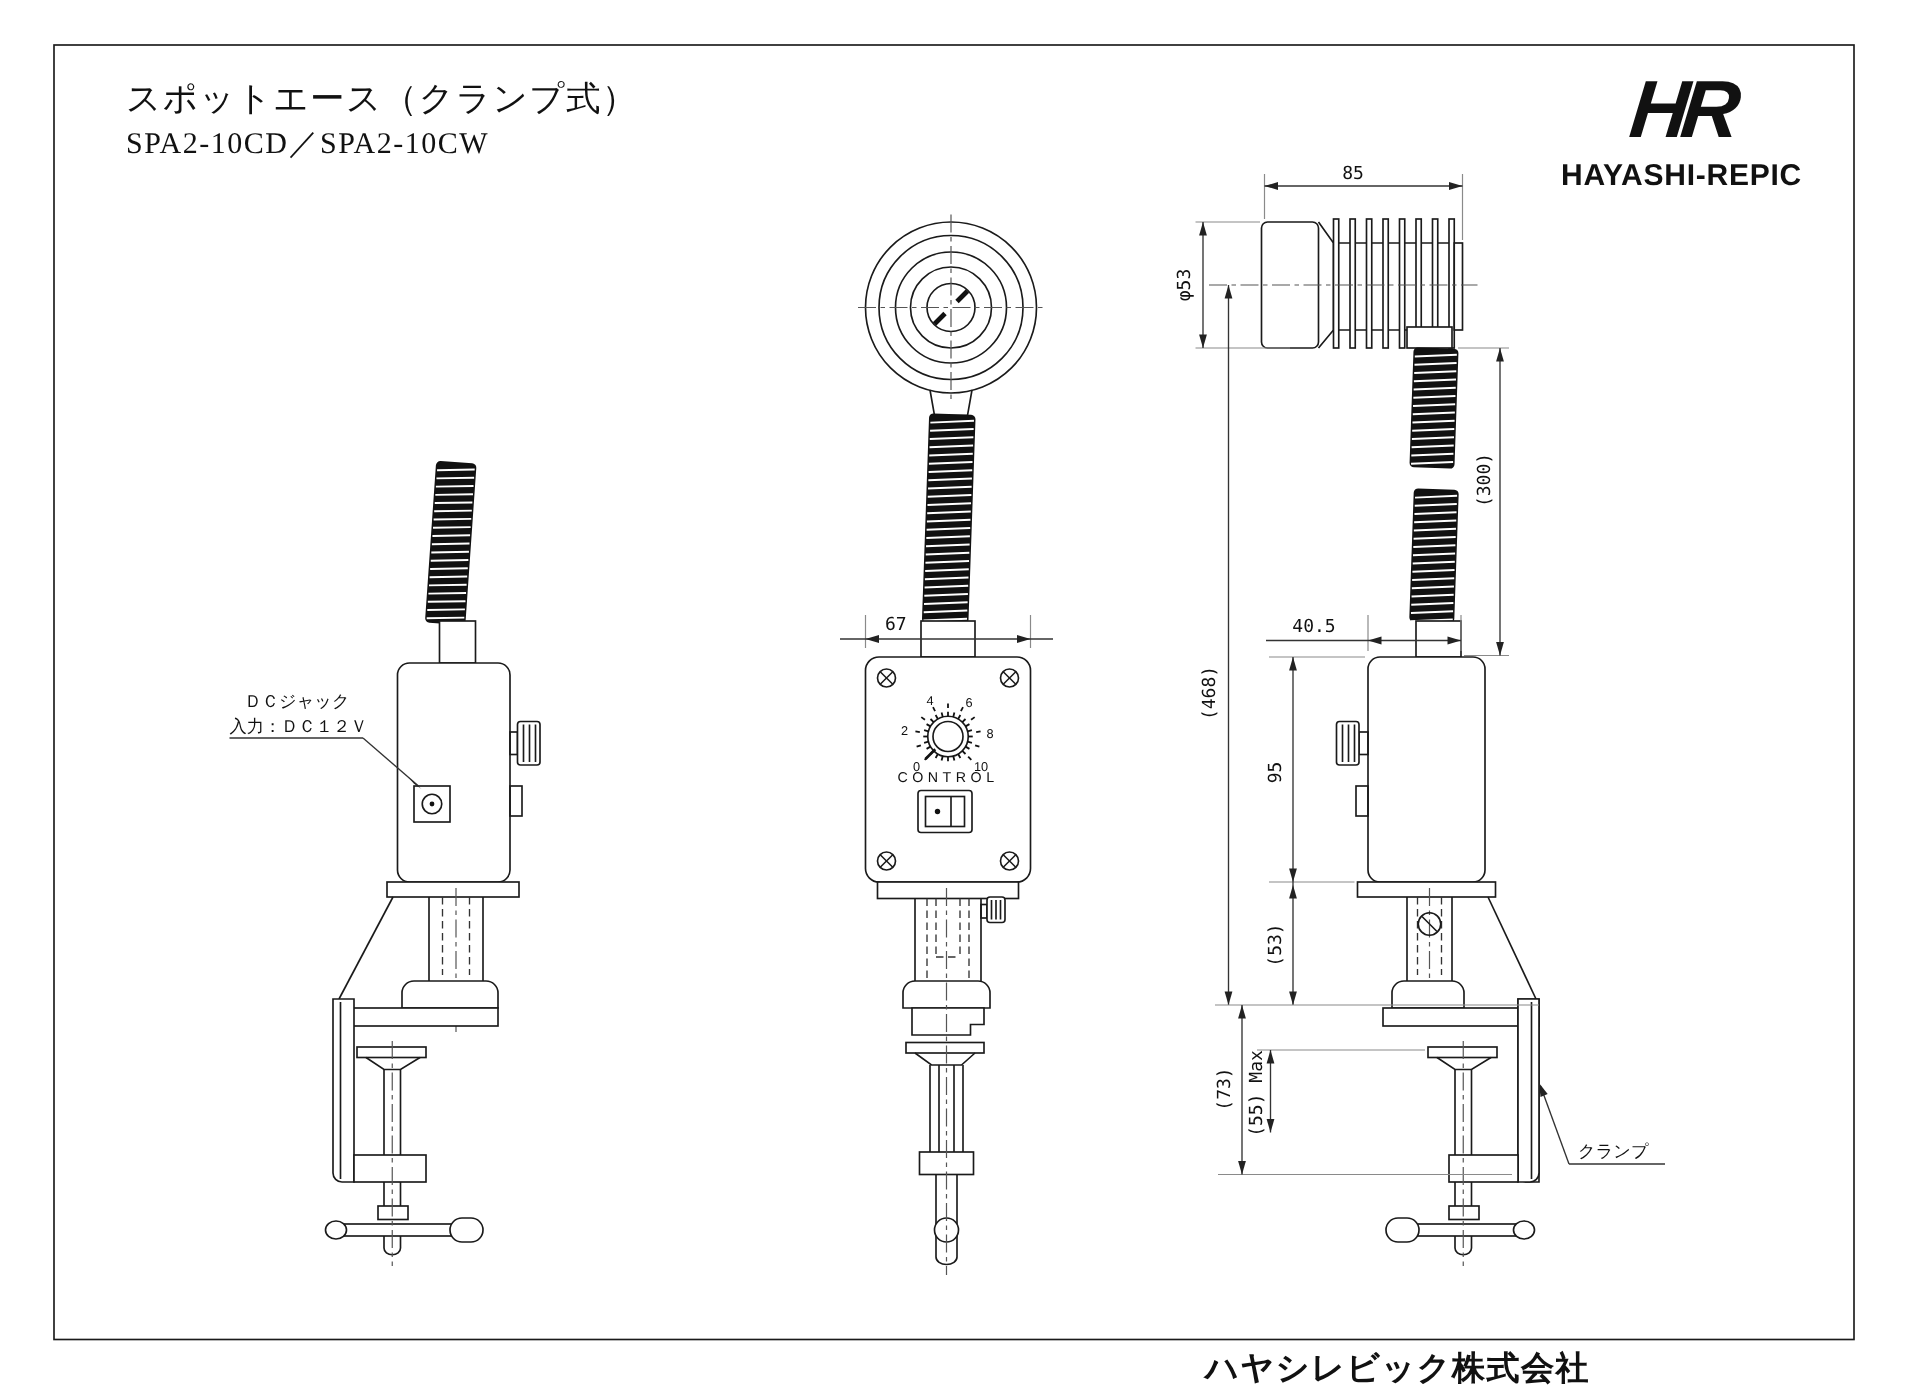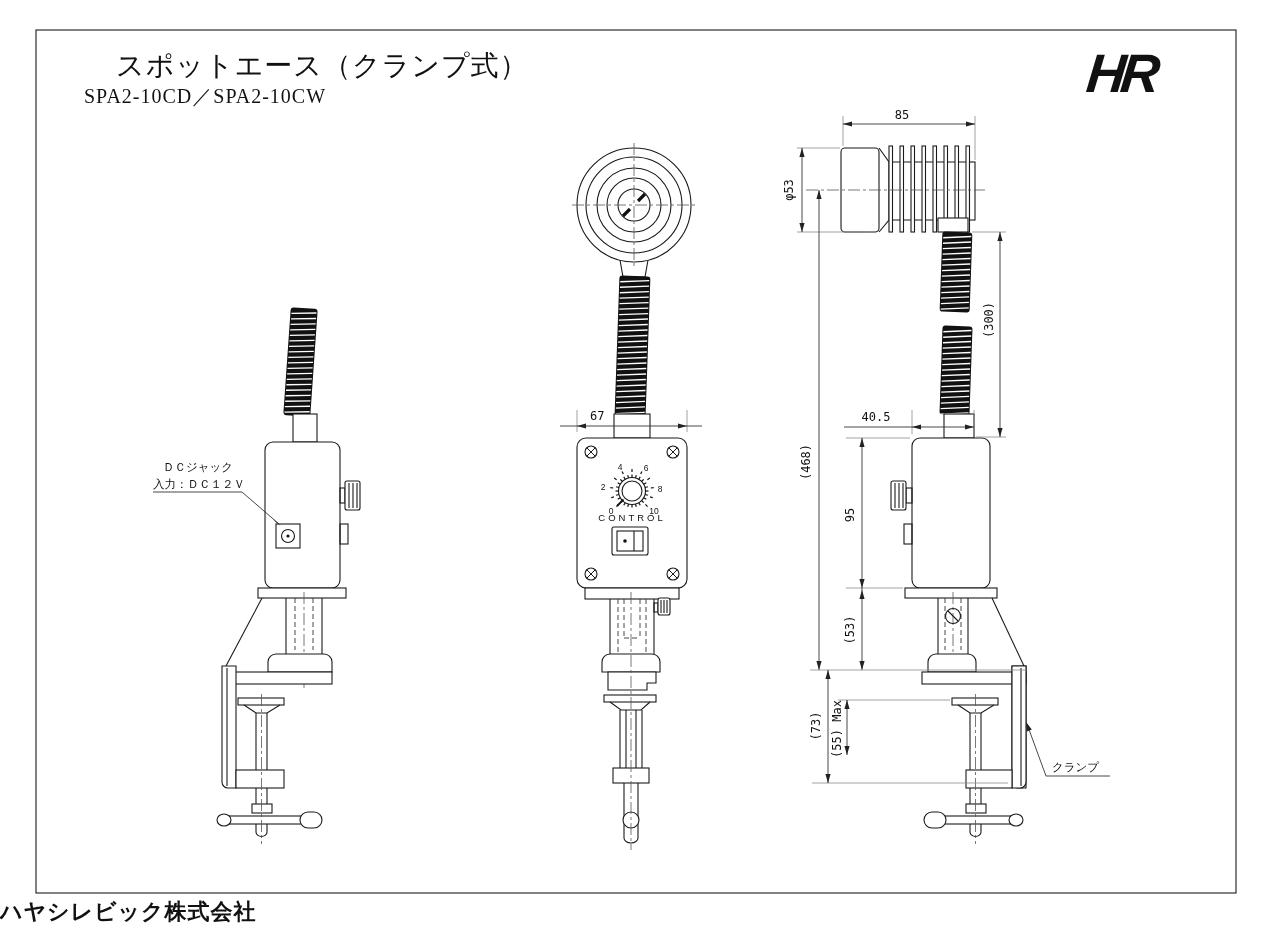--- a/index.html
+++ b/index.html
@@ -1,27 +1,27 @@
 <!DOCTYPE html>
 <html><head>
 <meta charset="utf-8">
 <style>
   html,body{margin:0;padding:0;background:#fff;}
   #stage{position:relative;width:1272px;height:929px;background:#fff;overflow:hidden;
          font-family:"Liberation Sans",sans-serif;color:#111;}
   #drawing{position:absolute;left:0;top:0;}
   .hdr{position:absolute;left:84px;top:50px;line-height:31px;}
-  .hdr .t1{font-size:28px;letter-spacing:1px;margin-left:32px;}
+  .hdr .t1{font-size:23px;letter-spacing:1px;}
   .hdr .t2{font-size:20px;font-family:Liberation Serif, serif;letter-spacing:1px;}
   .logo{position:absolute;right:46px;top:48px;text-align:center;width:210px;}
   .logo .mark{font-size:54px;font-weight:900;font-style:italic;letter-spacing:-5px;
               transform:skewX(-6deg);line-height:50px;font-family:"Liberation Sans",sans-serif;}
   .logo .name{font-size:20px;font-weight:900;letter-spacing:0.5px;margin-top:8px;
               font-family:"Liberation Sans",sans-serif;}
-  .footer{position:absolute;left:0;top:897px;width:1060px;text-align:left;
+  .footer{position:absolute;left:0;top:897px;width:1060px;text-align:right;
           font-size:22px;font-weight:900;letter-spacing:1px;}
   
   .s{stroke:#1a1a1a;fill:none;stroke-width:1.1px;}
   .sf{stroke:#1a1a1a;fill:#fff;stroke-width:1.1px;}
   .thin{stroke:#8a8a8a;stroke-width:0.8px;fill:none;}
   .dash{stroke:#333;stroke-width:0.9px;fill:none;stroke-dasharray:5 3;}
   .cl{stroke:#555;stroke-width:0.8px;fill:none;stroke-dasharray:12 3 3 3;}
   .dim{stroke:#333;stroke-width:0.9px;fill:none;}
   polygon.ah{fill:#222;stroke:none;}
   text.dimt{font:12px "DejaVu Sans Mono",monospace;fill:#111;}
@@ -34,20 +34,21 @@
 
 <div id="stage">
 
   <div class="hdr">
     <div class="t1">スポットエース（クランプ式）</div>
     <div class="t2">SPA2-10CD／SPA2-10CW</div>
   </div>
 
   <div class="logo">
     <div class="mark">HR</div>
+    <div class="name">HAYASHI-REPIC</div>
   </div>
 
   <div class="footer">ハヤシレビック株式会社</div>
 
   <svg id="drawing" width="1272" height="929" viewBox="0 0 1272 929">
 
     <rect x="36" y="30" width="1200" height="863" class="s"></rect>
 
     <g>
       <g transform="rotate(4 300.5 362)">

